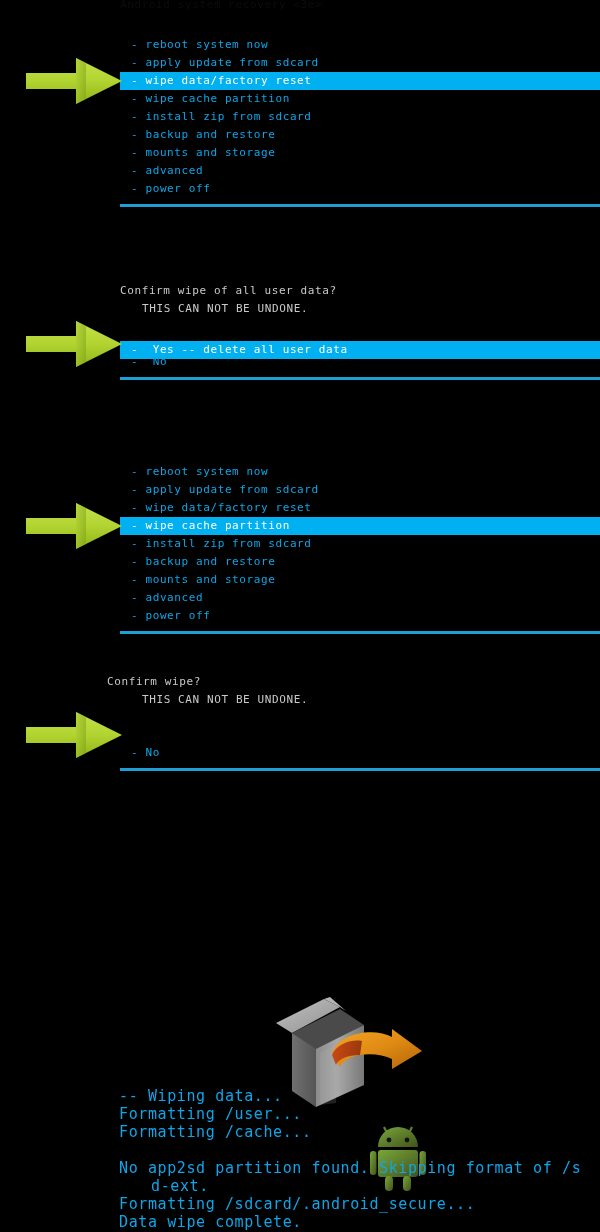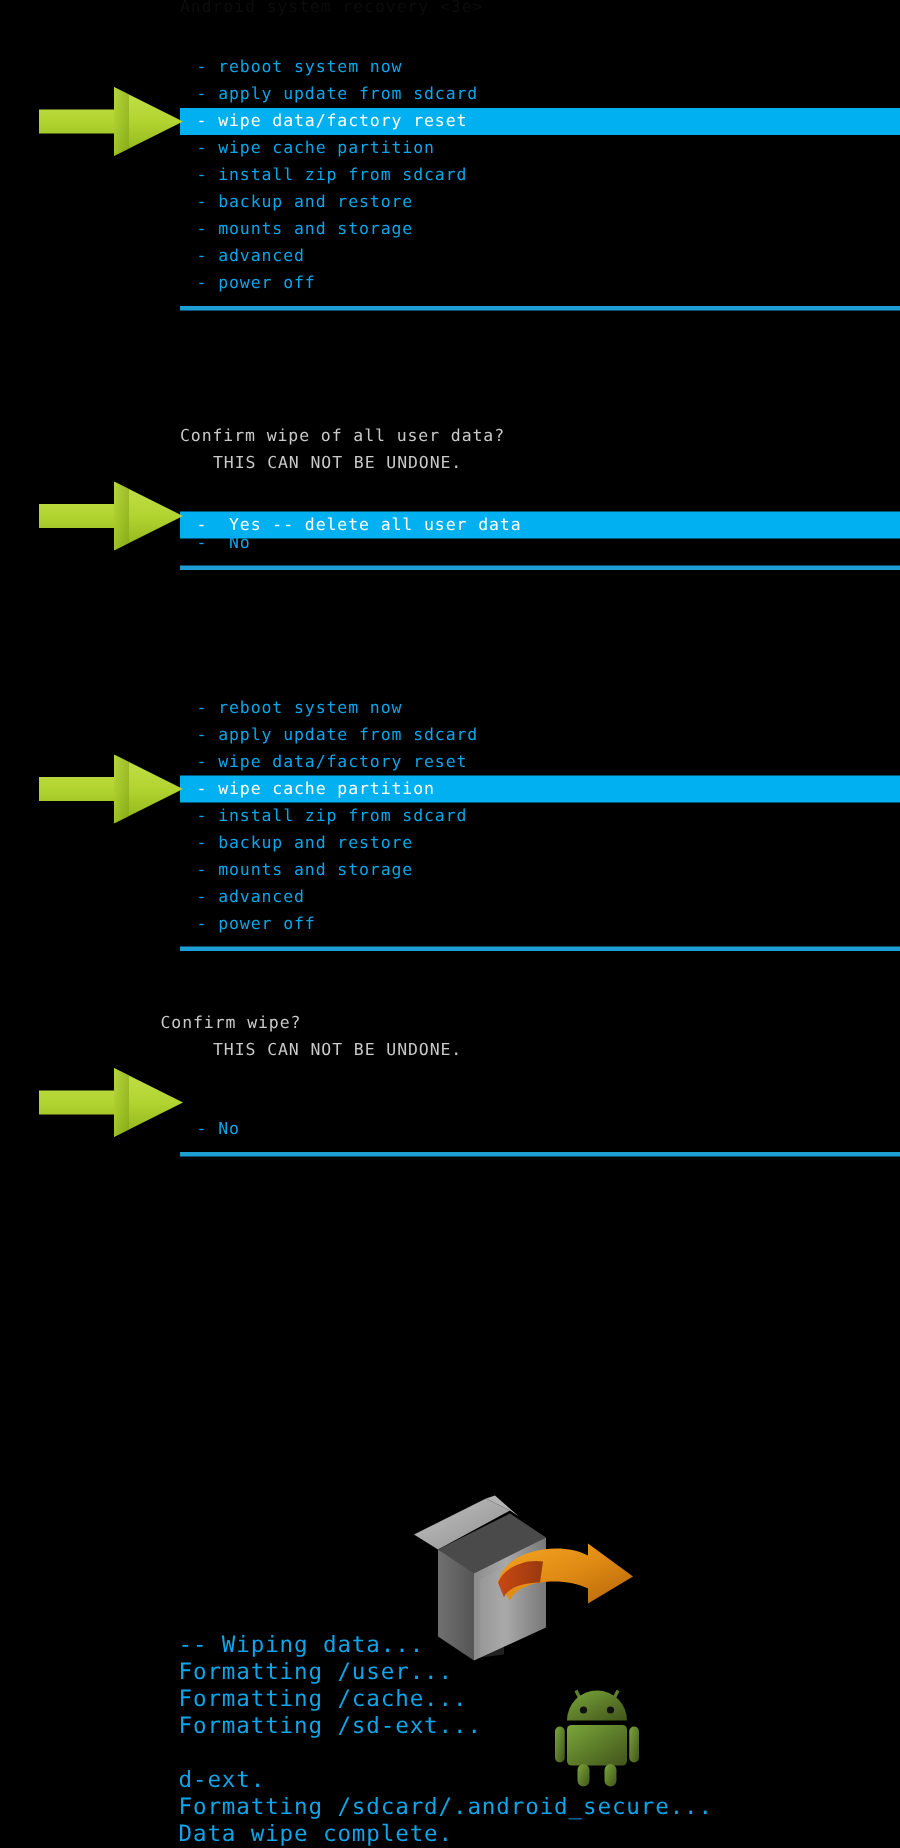--- a/index.html
+++ b/index.html
@@ -224,18 +224,18 @@
     <rect x="0" y="28" width="6.5" height="24" rx="3.2" fill="url(#andG)"></rect>
     <rect x="49.5" y="28" width="6.5" height="24" rx="3.2" fill="url(#andG)"></rect>
 
     <rect x="15" y="53" width="8" height="15" rx="4" fill="url(#andG)"></rect>
     <rect x="33" y="53" width="8" height="15" rx="4" fill="url(#andG)"></rect>
   </svg>
 
   <div class="row log-line" style="top:1087px;">-- Wiping data...</div>
   <div class="row log-line" style="top:1105px;">Formatting /user...</div>
   <div class="row log-line" style="top:1123px;">Formatting /cache...</div>
-  <div class="row log-line" style="top:1141px;">Formatting /sd-ext...</div>
-  <div class="row log-line" style="top:1177px;">d-ext.</div>
+  <div class="row log-line" style="top:1159px;">No app2sd partition found. Skipping format of /s</div>
+  <div class="row log-line" style="top:1177px;margin-left:32px;">d-ext.</div>
   <div class="row log-line" style="top:1213px;">Data wipe complete.</div>
   <div class="row log-line" style="top:1195px;">Formatting /sdcard/.android_secure...</div>
 
 </div>
 
 </body></html>

